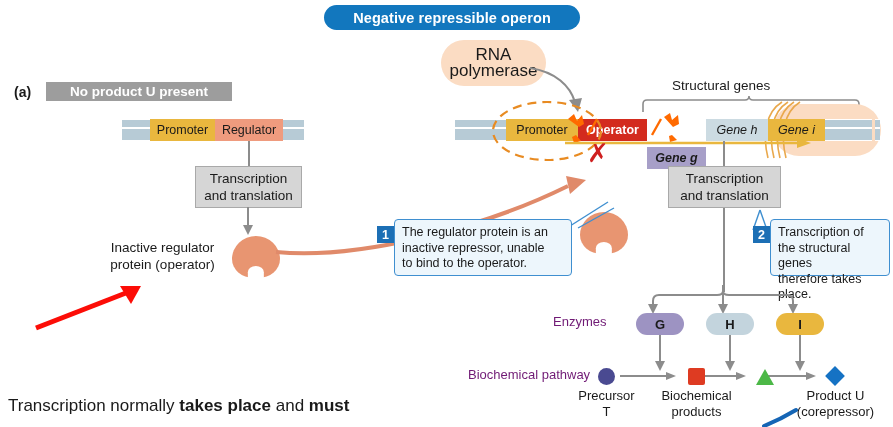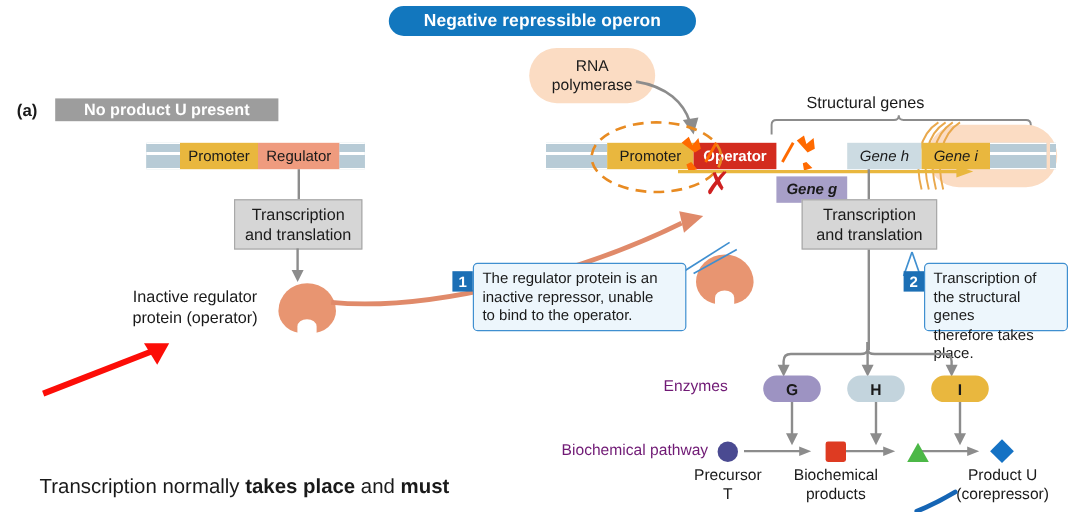--- a/index.html
+++ b/index.html
@@ -87,21 +87,21 @@
   
   .shape-circle{width:17px;height:17px;border-radius:50%;background:#4a4a91;}
   .shape-square{width:17px;height:17px;background:#de3b22;border-radius:2px;}
   .shape-tri{width:0;height:0;border-left:9px solid transparent;border-right:9px solid transparent;border-bottom:16px solid #4cb847;}
   .shape-diamond{width:14px;height:14px;background:#1572c4;transform:rotate(45deg);}
 
   .axis-label{font-size:13px;color:#701a75;white-space:nowrap;}
   .path-caption{font-size:13px;line-height:15.5px;text-align:center;white-space:nowrap;}
 
   #bottom-sentence{
-    left:8px;top:396px;font-size:17px;color:#1a1a1a;white-space:nowrap;margin-left:25px;
+    left:8px;top:396px;font-size:17px;color:#1a1a1a;white-space:nowrap;
   }
   #bottom-sentence b{font-weight:bold;}
 
   svg{overflow:visible;}
 </style>
 </head>
 <body>
 
 <div class="abs" id="title-pill">
   <span>Negative repressible operon</span>
@@ -142,21 +142,21 @@
   <div>protein (operator)</div>
 </div>
 
 <svg class="abs" style="left:28px;top:282px;" width="125" height="52">
   <line x1="8" y1="46" x2="103" y2="9" stroke="#fc0d07" stroke-width="5"></line>
   <polygon points="113,4 92,4 103,22" fill="#fc0d07"></polygon>
 </svg>
 
 <div class="abs" style="left:441px;top:40px;width:105px;height:46px;background:#fbdcc3;border-radius:23px;
             display:flex;flex-direction:column;align-items:center;justify-content:center;
-            font-size:13px;line-height:16px;">
+            font-size:17px;line-height:16px;">
   <span>RNA</span>
   <span>polymerase</span>
 </div>
 <svg class="abs" style="left:528px;top:62px;" width="60" height="52">
   <path d="M2,6 C28,10 42,24 47,40" stroke="#8c8c8c" stroke-width="2.2" fill="none"></path>
   <polygon points="50,50 41,38 54,36" fill="#8c8c8c"></polygon>
 </svg>
 
 <div class="abs" style="left:672px;top:78px;font-size:13.5px;">
   <span>Structural genes</span>

